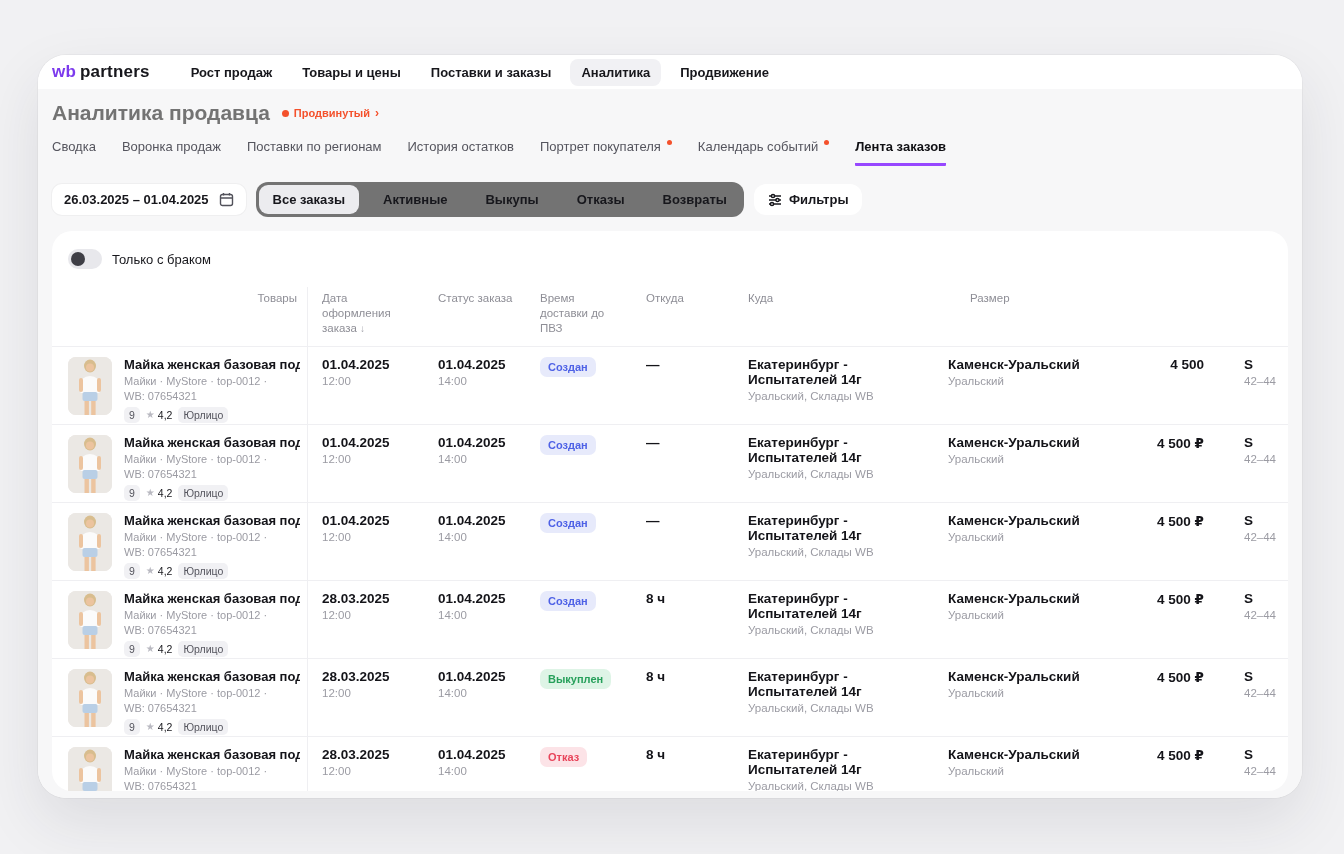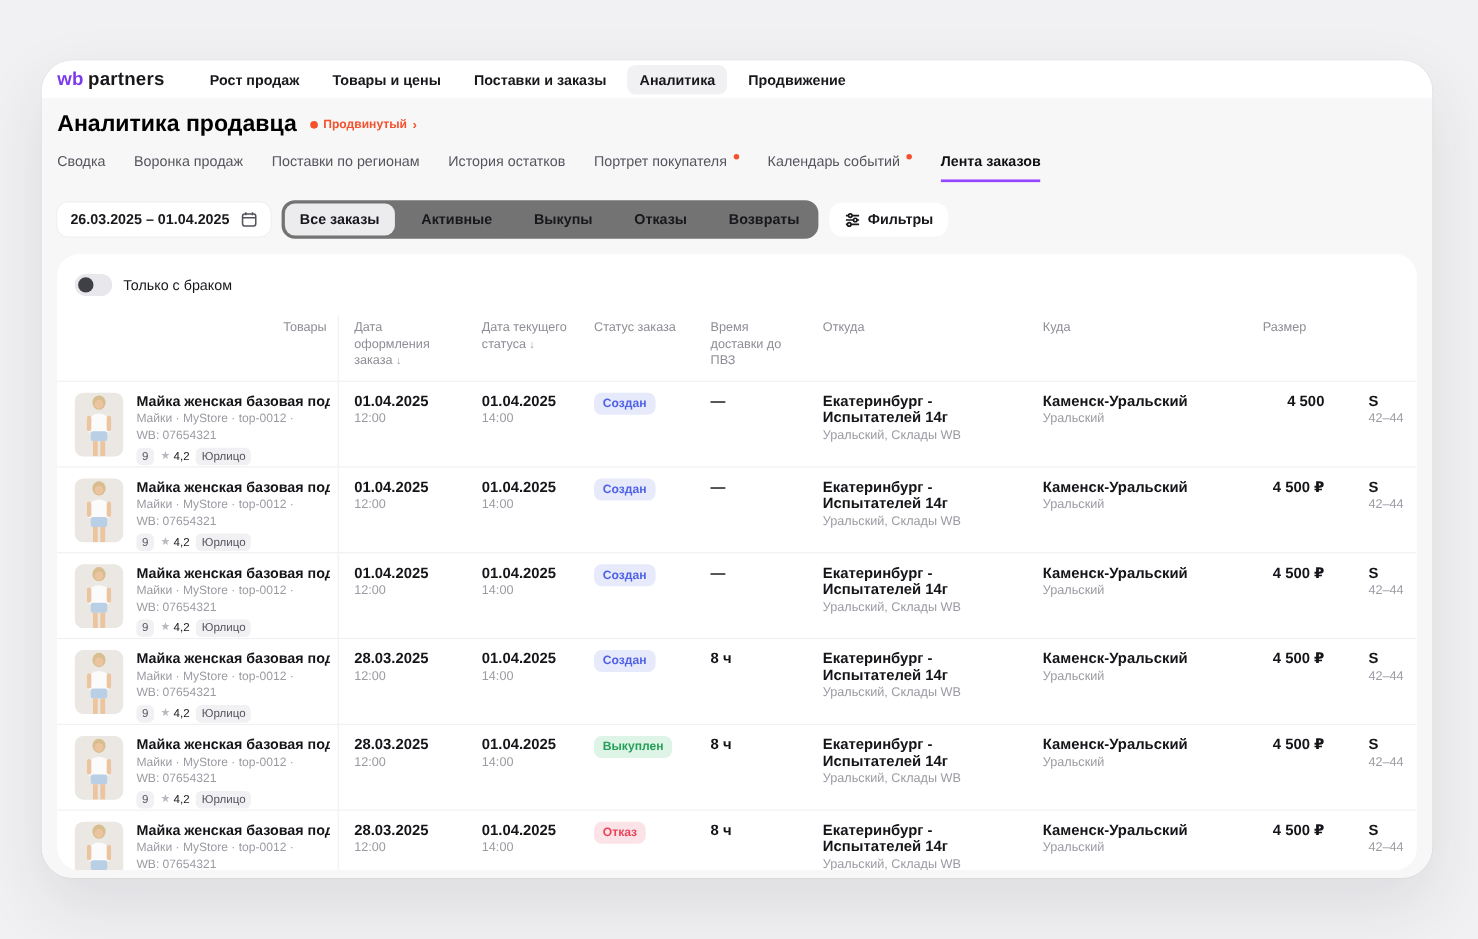--- a/index.html
+++ b/index.html
@@ -20,21 +20,21 @@
   .nav { height: 34px; display: flex; align-items: center; padding: 0 14px; background: #fff; }
   .logo { font-size: 17px; font-weight: 800; letter-spacing: .2px; display: flex; gap: 4px; align-items: baseline; cursor: pointer; }
   .logo .wb { color: var(--brand-purple, #7C3AED); }
   .logo .partners { color: #17171c; }
   .nav-items { display: flex; align-items: center; gap: 8px; margin-left: 30px; }
   .nav-item { font-size: 13px; font-weight: 700; color: #17171c; padding: 6px 11px; border-radius: 8px; cursor: pointer; white-space: nowrap; }
   .nav-item.active { background: #f1f1f4; }
   
   .content { background: #f7f7f8; height: calc(100% - 34px); padding: 12px 14px 0 14px; }
   .title-row { display: flex; align-items: center; gap: 12px; }
-  .page-title { font-size: 21px; font-weight: 800; color: #000000; }
+  .page-title { font-size: 21px; font-weight: 800; color: #737373; }
   .plan { display: flex; align-items: center; gap: 5px; color: var(--accent-orange, #F4512C); font-size: 11px; font-weight: 700; cursor: pointer; }
   .plan-dot { width: 7px; height: 7px; border-radius: 50%; background: var(--accent-orange, #F4512C); }
   .plan-chevron { font-size: 12px; }
   
   .tabs { display: flex; gap: 26px; margin-top: 14px; }
   .tab { font-size: 13px; font-weight: 500; color: #55555e; padding-bottom: 9px; border-bottom: 3px solid transparent; cursor: pointer; white-space: nowrap; display: flex; align-items: center; }
   .tab.active { color: #101014; font-weight: 800; border-bottom-color: var(--tab-underline, #9747FF); border-radius: 1px; }
   .tabdot { width: 5px; height: 5px; border-radius: 50%; background: var(--accent-orange, #F4512C); display: inline-block; margin-left: 6px; transform: translateY(-4px); }
   
   .filter-row { display: flex; align-items: center; gap: 10px; margin-top: 16px; }
@@ -167,21 +167,20 @@
             <div class="knob"></div>
           </div>
         <span>Только с браком</span>
       </div>
 
       <div class="grid thead" id="thead">
           <div class="hcell c-product">
             <span>Товары</span>
           </div>
           <div class="hcell c-order-date"><span>Дата оформления заказа</span><span class="sort-arrow">↓</span></div>
-          <div class="hcell c-status-date"><span>Дата текущего статуса</span><span class="sort-arrow">↓</span></div>
           <div class="hcell c-status"><span>Статус заказа</span></div>
           <div class="hcell c-delivery"><span>Время доставки до ПВЗ</span></div>
           <div class="hcell c-from"><span>Откуда</span></div>
           <div class="hcell c-to"><span>Куда</span></div>
           <div class="hcell c-size"><span>Размер</span></div>
         </div>
       <div id="tbody">
           <div class="grid trow">
     <div class="cell c-product">
       <div class="thumb">

